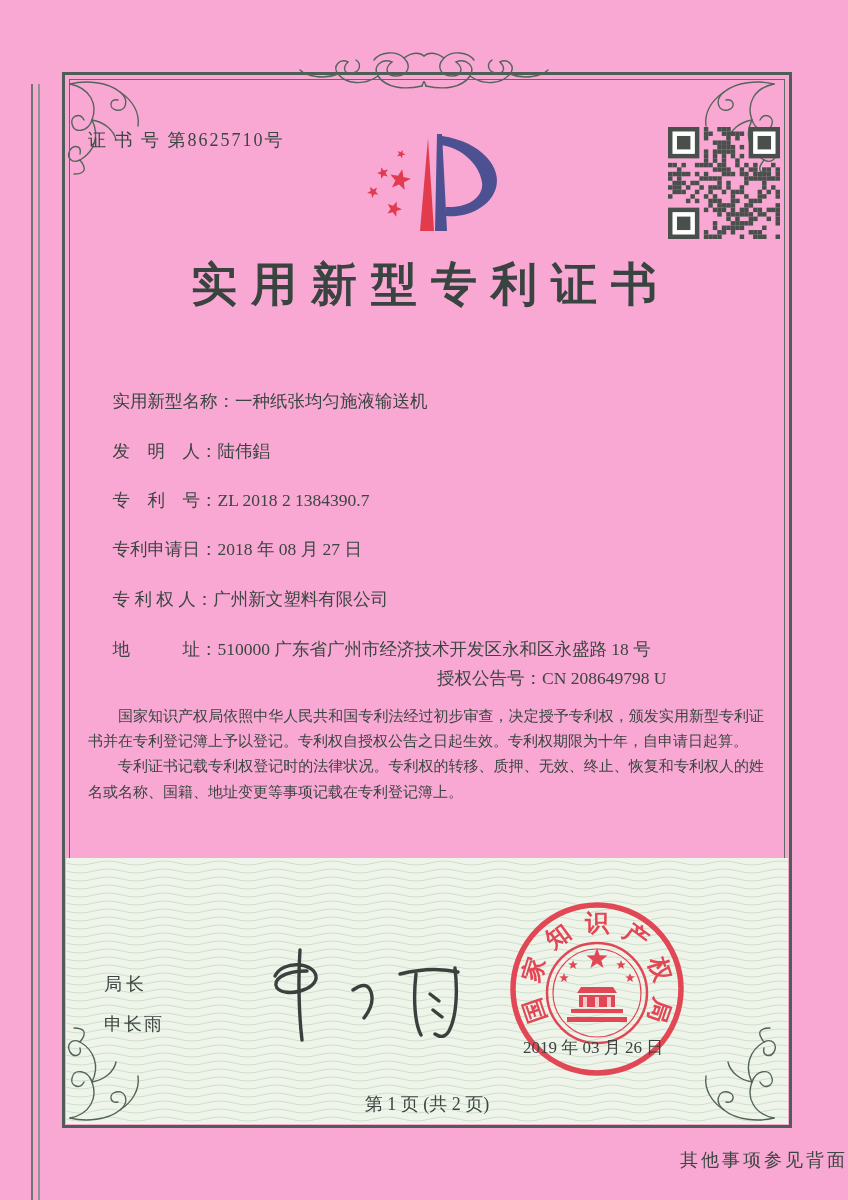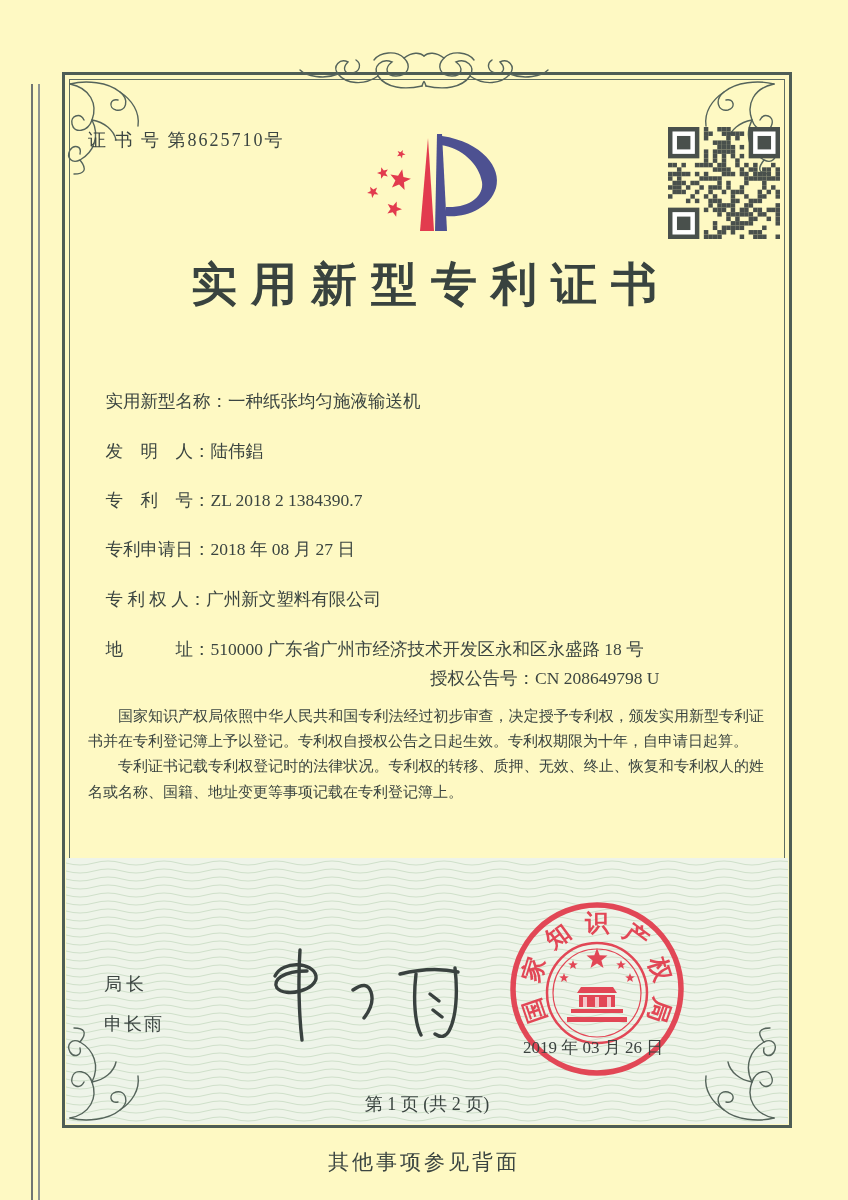--- a/index.html
+++ b/index.html
@@ -1,18 +1,18 @@
 <!DOCTYPE html>
 <html><head>
 <meta charset="utf-8">
 <style>
   * { margin:0; padding:0; box-sizing:border-box; }
   html,body { width:848px; height:1200px; background:#ffffff; overflow:hidden;
     font-family:"Liberation Serif","DejaVu Serif",serif; color:#3b4541; }
-  #page { position:relative; width:848px; height:1200px; background:#fef9c3; }
+  #page { position:relative; width:848px; height:1200px; background:#f9a8d4; }
 
   
   #scan-edge { position:absolute; left:31px; top:84px; width:9px; height:1116px;
     border-left:2px solid #707572; border-right:2px solid #8f9491; }
 
   
   #frame-outer { position:absolute; left:62px; top:72px; width:730px; height:1056px;
     border:3px solid #4e5d55; }
   #frame-inner { position:absolute; left:4px; top:4px; right:4px; bottom:4px;
     border:1px solid #5e6d63; }
@@ -26,41 +26,41 @@
 
   #cert-no { left:88px; top:128px; font-size:18px; letter-spacing:2px; white-space:pre; }
 
   #logo { left:350px; top:124px; }
   #qr { left:668px; top:127px; }
 
   #title { left:62px; top:254px; width:730px; text-align:center;
     font-size:46px; font-weight:600; letter-spacing:14px; padding-left:8px; color:#39433f; }
 
   .field-row { position:absolute; left:88px; font-size:17.5px; white-space:pre; }
-  .flabel { white-space:pre; }
+  .flabel { white-space:pre;margin-left:7px; }
   .fvalue { white-space:pre; }
   #row-0 { top:368px; } #row-1 { top:418px; } #row-2 { top:467px; }
   #row-3 { top:516px; } #row-4 { top:566px; } #row-5 { top:616px; }
   #row-grant { top:666px; }
   #grant-no { position:absolute; left:342px; top:0; white-space:pre; }
 
   #body-text { left:88px; top:704px; width:676px; font-size:15px;
     line-height:1.68; text-align:justify; }
   #body-text p { text-indent:2em; }
 
   #officer-title { left:104px; top:972px; font-size:18px; letter-spacing:4px; }
   #officer-name  { left:104px; top:1012px; font-size:18px; letter-spacing:2px; }
 
   #signature { left:215px; top:938px; }
 
   #seal { left:505px; top:897px; }
   #seal-date { left:523px; top:1036px; font-size:17px; white-space:pre; color:#3a423f; }
 
   #page-num { left:62px; top:1092px; width:730px; text-align:center; font-size:18px; white-space:pre; }
-  #footer-note { left:0; top:1148px; width:848px; text-align:center; font-size:21px;
+  #footer-note { left:0; top:1148px; width:848px; text-align:right; font-size:18px;
     letter-spacing:3px; }
 
   .flourish { position:absolute; width:80px; height:100px; }
   #fl-tl { left:64px;  top:78px; }
   #fl-tr { left:700px; top:78px;  transform:scaleX(-1); }
   #fl-bl { left:64px;  top:1024px; transform:scaleY(-1); }
   #fl-br { left:700px; top:1024px; transform:scale(-1,-1); }
   #top-ornament { position:absolute; left:294px; top:46px; width:260px; height:46px; }
 </style>
 </head>

